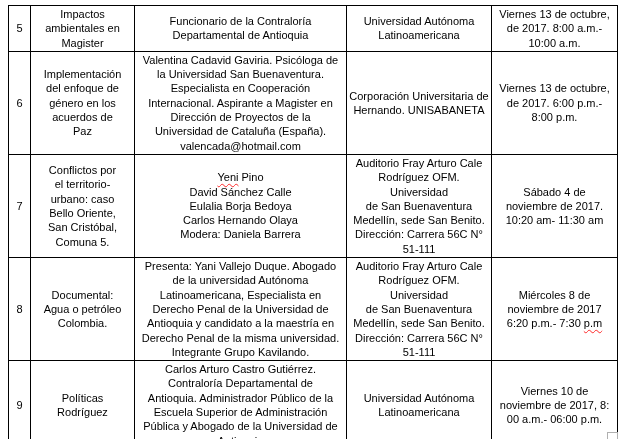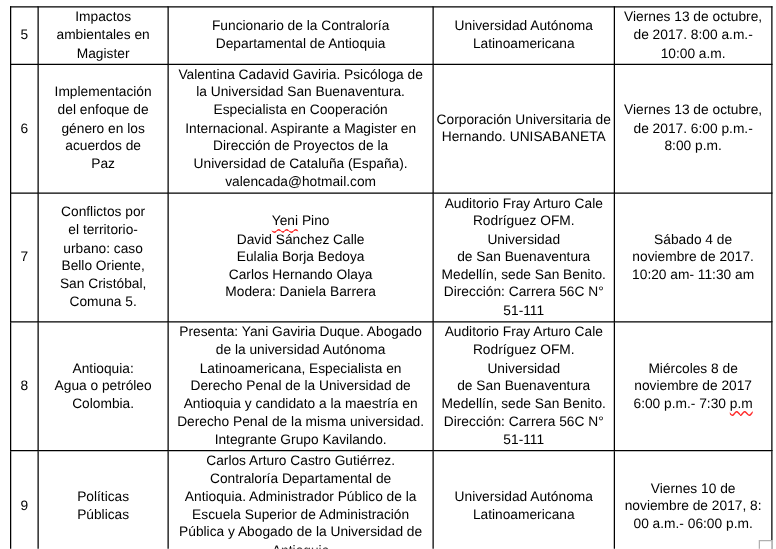--- a/index.html
+++ b/index.html
@@ -119,44 +119,44 @@
 de San Buenaventura
 Medellín, sede San Benito.
 Dirección: Carrera 56C N°
 51-111</span></td>
           <td><span>Sábado 4 de
 noviembre de 2017.
 10:20 am- 11:30 am</span></td>
         </tr>
         <tr style="height: 101px;">
           <td><span>8</span></td>
-          <td><span>Antioquia:
+          <td><span>Documental:
 Agua o petróleo
 Colombia.</span></td>
-          <td><span>Presenta: Yani Gaviria Duque. Abogado
+          <td><span>Presenta: Yani Vallejo Duque. Abogado
 de la universidad Autónoma
 Latinoamericana, Especialista en
 Derecho Penal de la Universidad de
 Antioquia y candidato a la maestría en
 Derecho Penal de la misma universidad.
 Integrante Grupo Kavilando.</span></td>
           <td><span>Auditorio Fray Arturo Cale
 Rodríguez OFM. Universidad
 de San Buenaventura
 Medellín, sede San Benito.
 Dirección: Carrera 56C N°
 51-111</span></td>
           <td><span>Miércoles 8 de
 noviembre de 2017
-6:00 p.m.- 7:30 </span><span class="spell">p.m</span></td>
+6:20 p.m.- 7:30 </span><span class="spell">p.m</span></td>
         </tr>
         <tr style="height: 84px;">
           <td><span>9</span></td>
           <td><span>Políticas
-Públicas</span></td>
+Rodríguez</span></td>
           <td><span>Carlos Arturo Castro Gutiérrez.
 Contraloría Departamental de
 Antioquia. Administrador Público de la
 Escuela Superior de Administración
 Pública y Abogado de la Universidad de
 Antioquia</span></td>
           <td><span>Universidad Autónoma
 Latinoamericana</span></td>
           <td><span>Viernes 10 de
 noviembre de 2017, 8:

